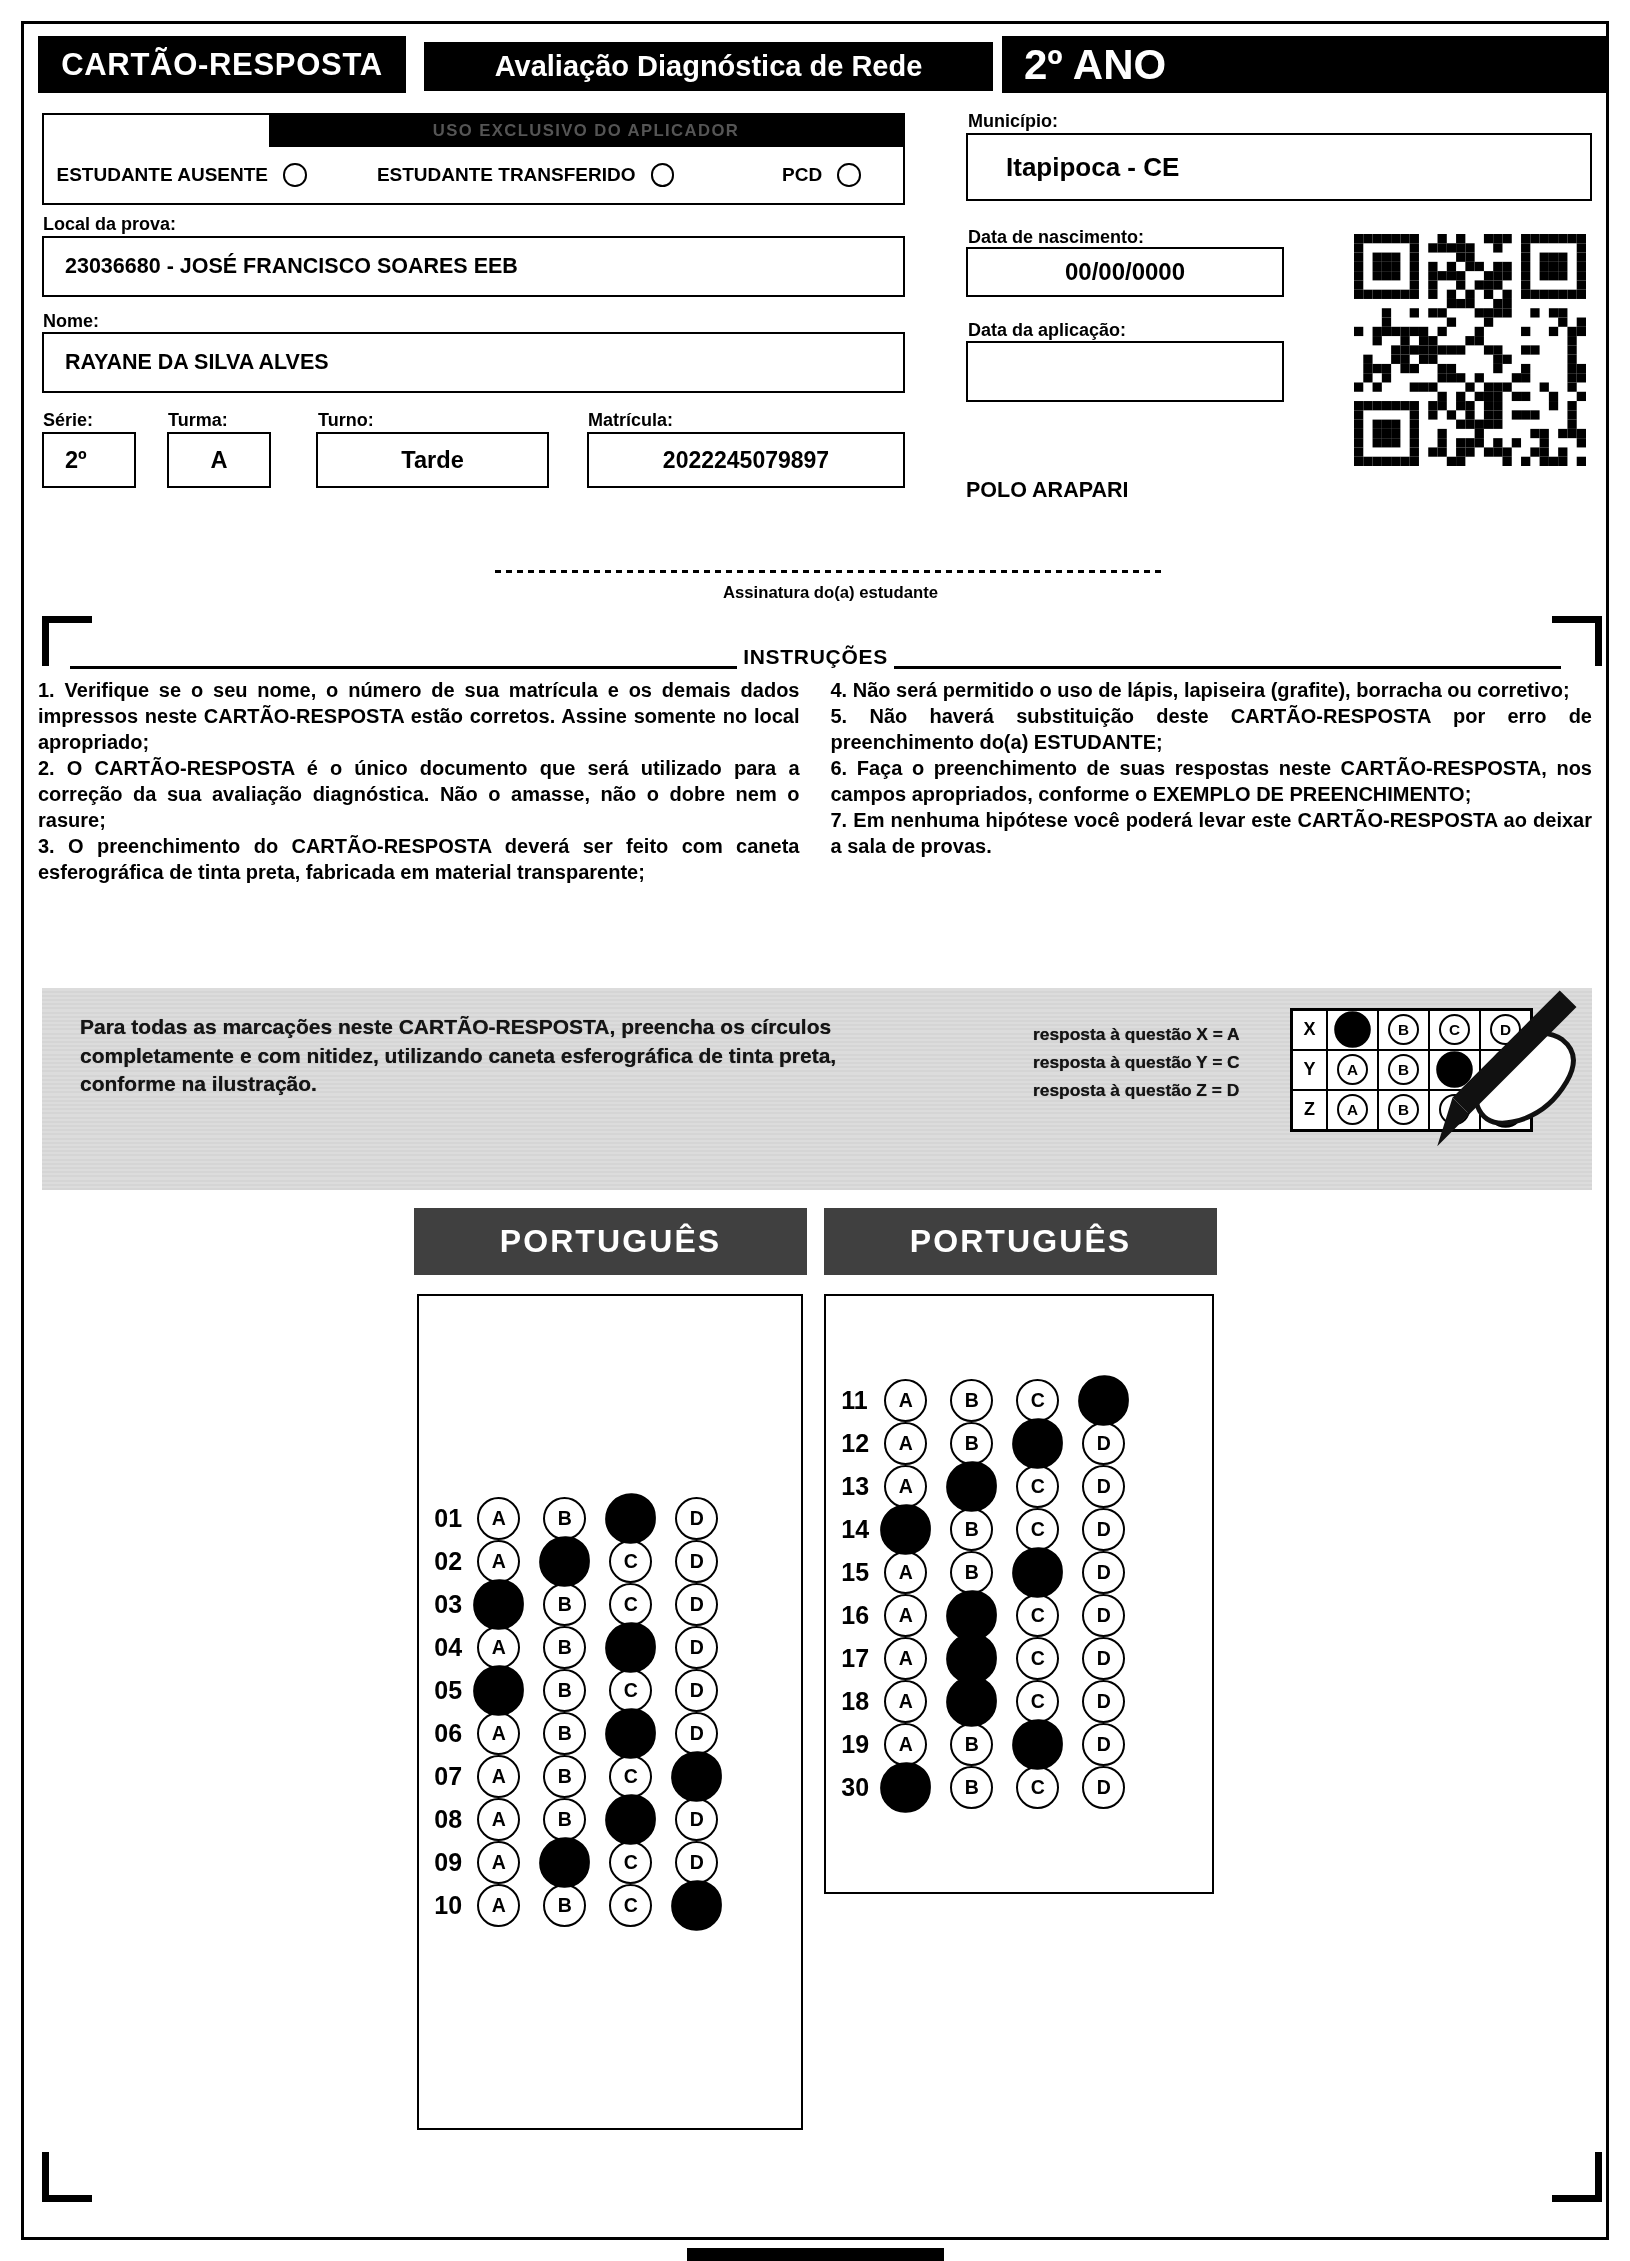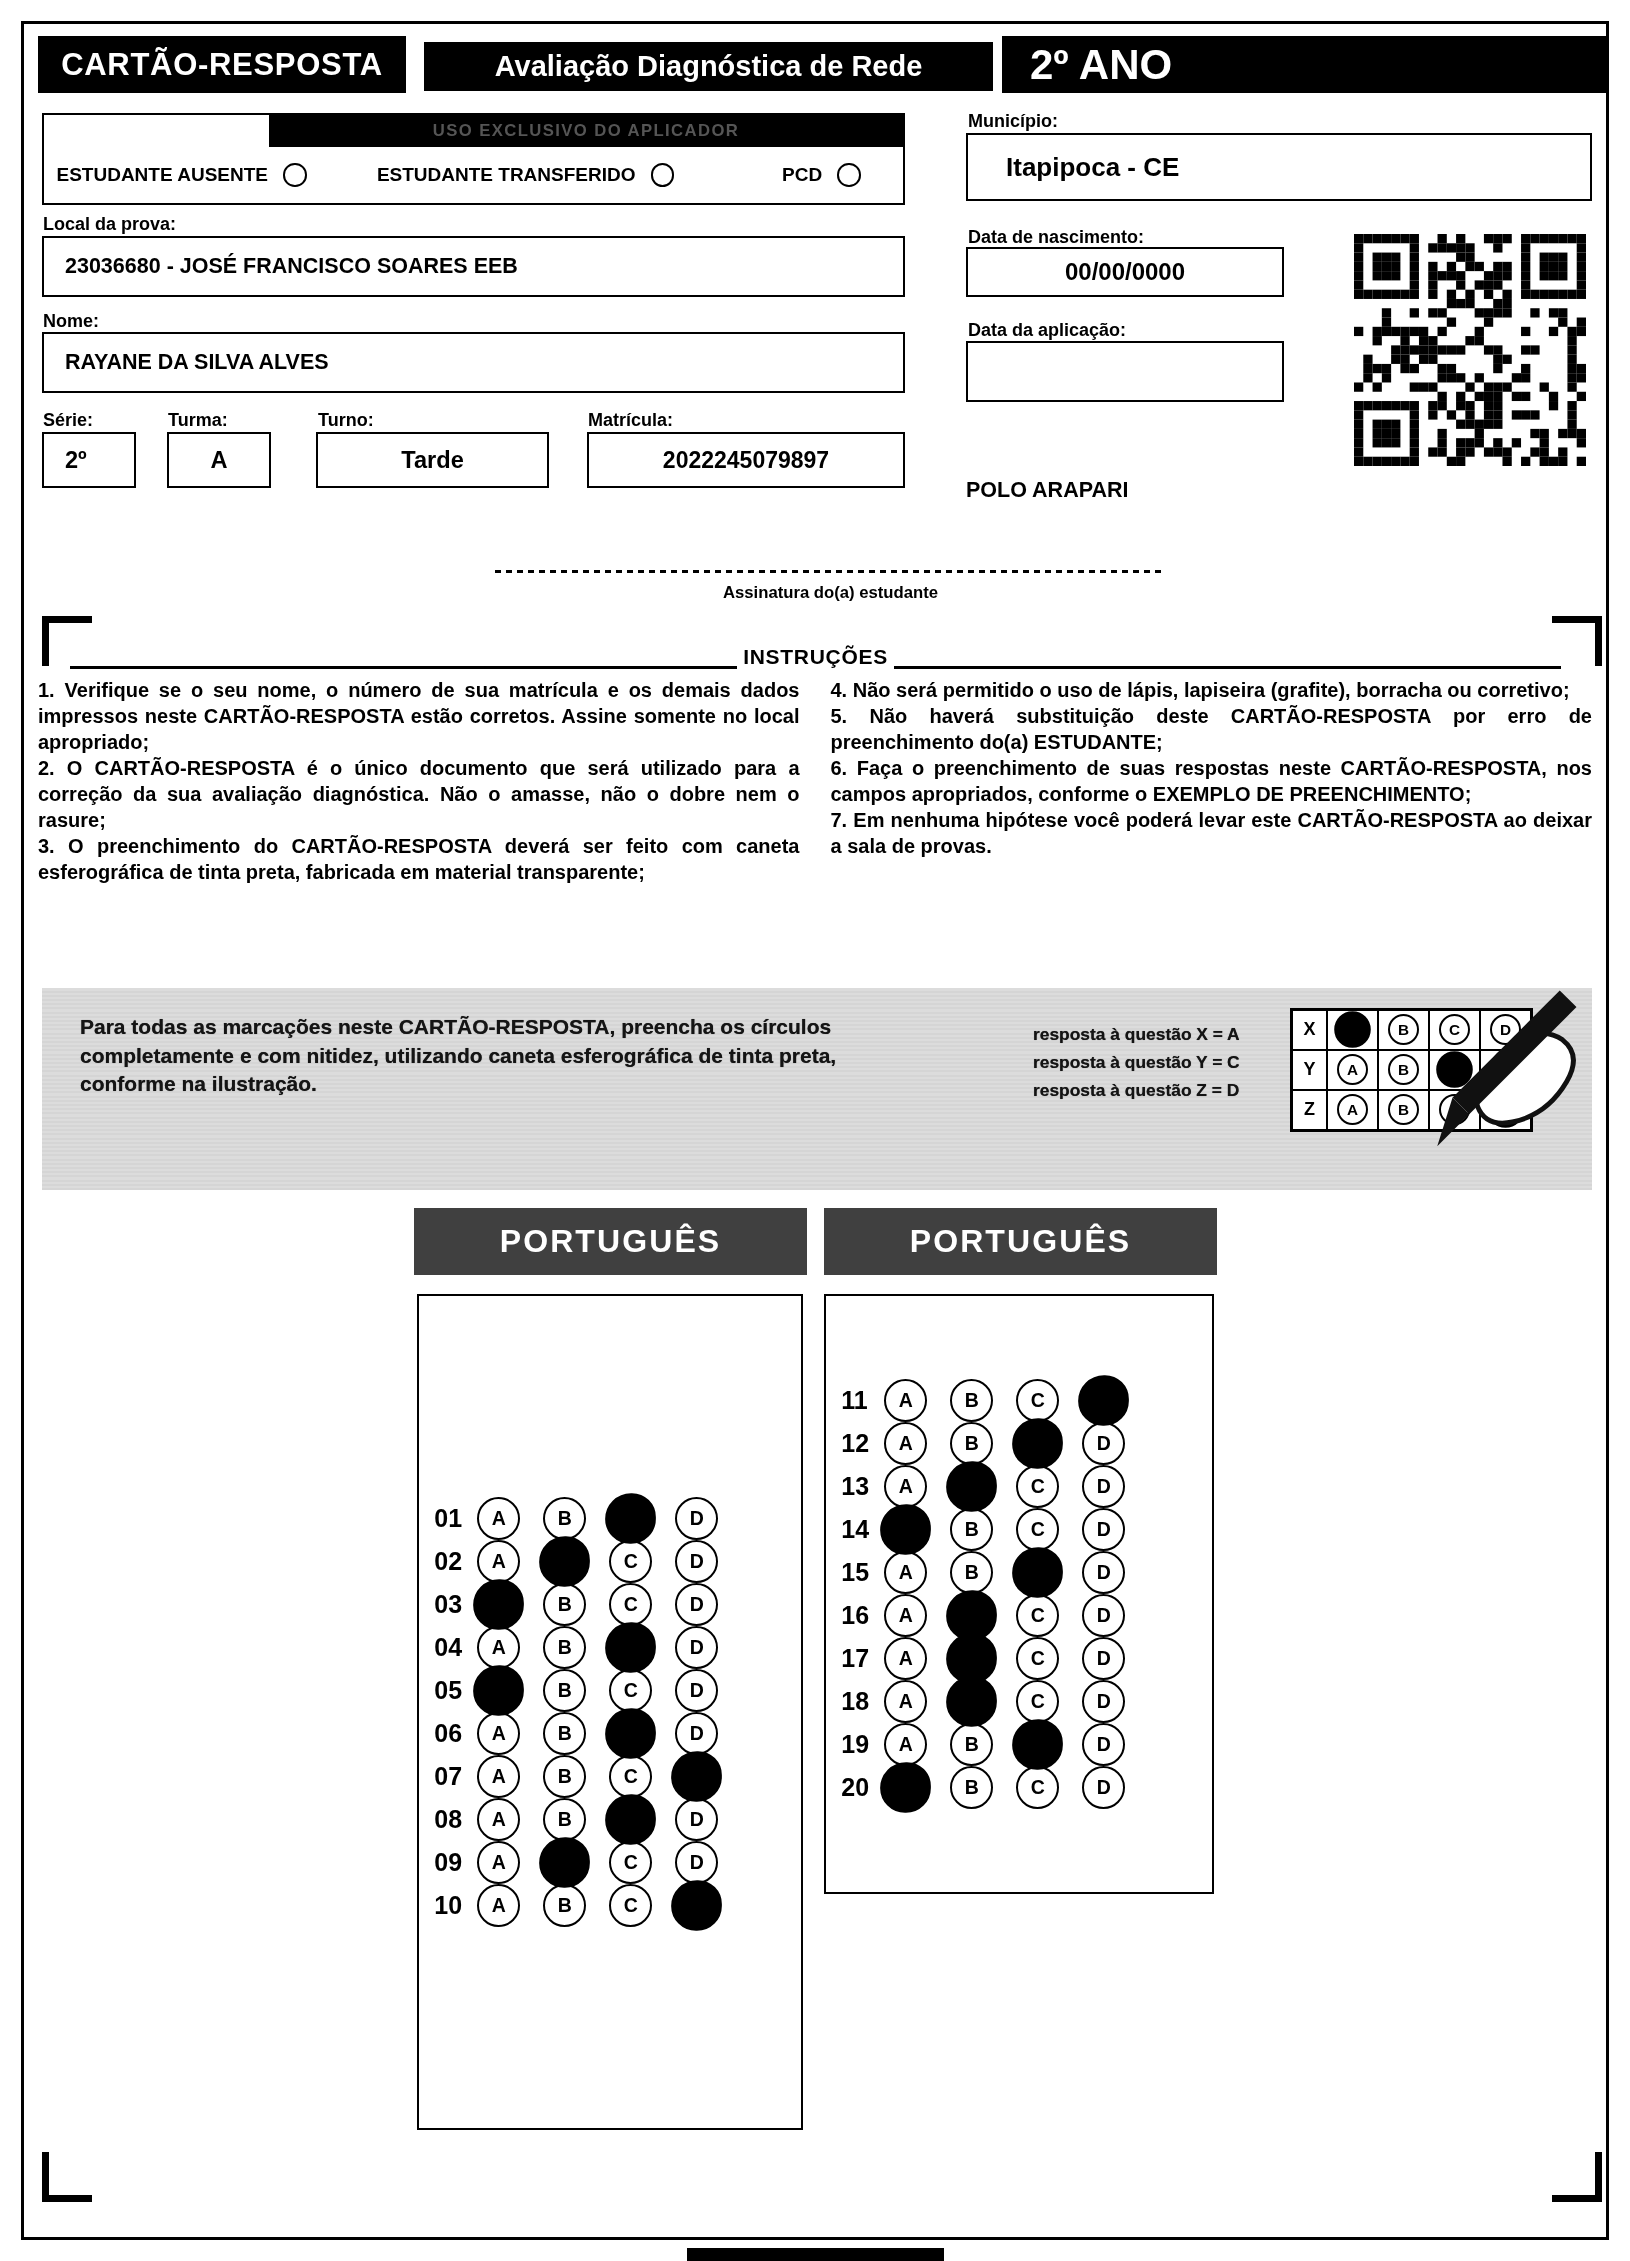--- a/index.html
+++ b/index.html
@@ -4,21 +4,21 @@
 <style>
   *{margin:0;padding:0;box-sizing:border-box;}
   body{font-family:"Liberation Sans",sans-serif;background:#fff;}
   .page{position:relative;width:1630px;height:2261px;background:#fff;color:#000;overflow:hidden;}
   .outer-border{position:absolute;left:21px;top:21px;width:1588px;height:2219px;border:3.5px solid #000;}
 
   
   .hdr{background:#000;color:#fff;font-weight:700;position:absolute;display:flex;align-items:center;}
   .hdr-card{left:38px;top:36px;width:368px;height:57px;font-size:31px;justify-content:center;letter-spacing:0.7px;}
   .hdr-exam{left:424px;top:42px;width:569px;height:49px;font-size:29px;justify-content:center;}
-  .hdr-grade{left:1002px;top:36px;width:607px;height:57px;font-size:42px;padding-left:28px;}
+  .hdr-grade{left:1002px;top:36px;width:607px;height:57px;font-size:42px;padding-left:22px;}
 
   
   .lbl{position:absolute;font-size:18px;font-weight:700;}
   .fbox{position:absolute;border:2.1px solid #000;font-weight:700;display:flex;align-items:center;font-size:21.5px;background:#fff;}
   .fbox.center{justify-content:center;}
 
   .status-box{position:absolute;left:42px;top:113px;width:863px;height:92px;border:2.1px solid #000;}
   .applicator-bar{position:absolute;right:0;top:0;width:634px;height:32px;background:#000;display:flex;align-items:center;justify-content:center;}
   .applicator-bar span{color:#555;font-size:16.7px;font-weight:700;letter-spacing:1.4px;}
   .status-row{position:absolute;left:0;bottom:0;width:100%;height:56px;display:flex;align-items:center;padding:0 42px 0 12.5px;}
@@ -645,21 +645,21 @@
         <div class="bubble">D</div>
       </div>
       <div class="q-row">
         <span class="q-num">19</span>
         <div class="bubble">A</div>
         <div class="bubble">B</div>
         <div class="bubble filled"></div>
         <div class="bubble">D</div>
       </div>
       <div class="q-row">
-        <span class="q-num">20</span>
+        <span class="q-num">30</span>
         <div class="bubble filled"></div>
         <div class="bubble">B</div>
         <div class="bubble">C</div>
         <div class="bubble">D</div>
       </div>
     </div>
 
   <div class="bottom-bar"></div>
 </div>
 

